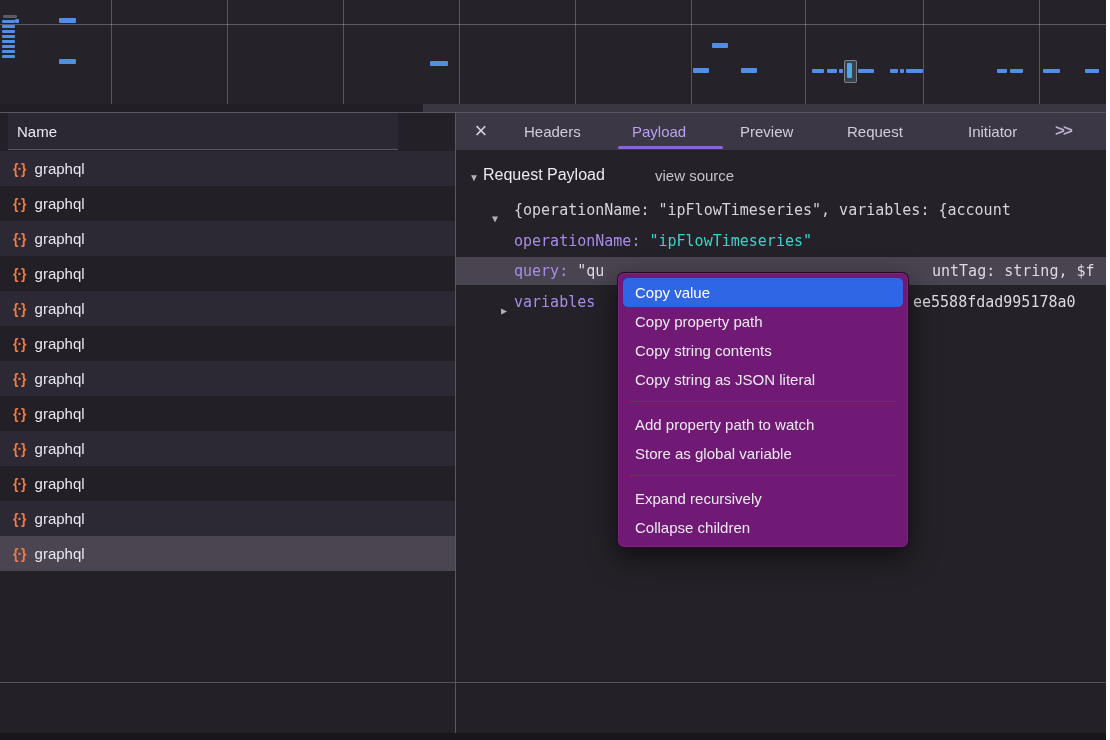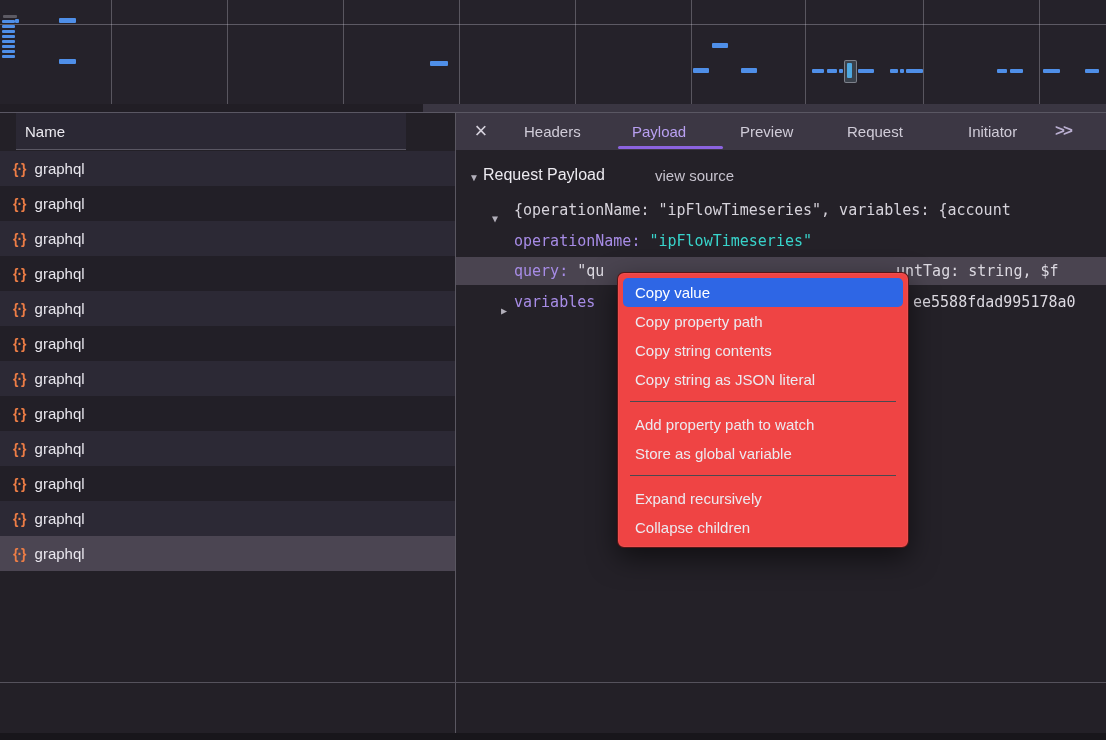--- a/index.html
+++ b/index.html
@@ -15,21 +15,21 @@
   .bar.blue{background:var(--c-bar,#4f8fe8);}
   .bar.gray{background:#5c5a63;}
   .bar.selbox{background:#3a414b;border:1px solid rgba(235,235,245,.38);border-radius:2px;}
   .bar.selbar{background:#4fa8e0;}
   .scrub{position:absolute;top:104px;height:8px;}
   .scrub-l{left:0;background:#211e25;}
   .scrub-r{background:#3a3642;}
   .topline{position:absolute;left:0;top:112px;width:1106px;height:1px;background:#5a5763;}
 
   
-  .name-header{position:absolute;left:16px;top:113px;width:390px;height:37px;background:#2b2834;
+  .name-header{position:absolute;left:8px;top:113px;width:390px;height:37px;background:#2b2834;
     border-bottom:1px solid #5a5763;color:#eceaf0;font-size:15px;line-height:37px;box-sizing:border-box;}
   .name-header span{padding-left:9px;}
   #rows{position:absolute;left:0;top:151px;width:455px;}
   .rrow{height:35px;display:flex;align-items:center;color:#e9e7ee;font-size:15px;}
   .rrow.odd{background:#2c2935;}
   .rrow.even{background:#221f27;}
   .rrow.sel{background:#4b4552;}
   .jicon{color:var(--c-json,#ed7d46);font-weight:bold;font-size:14px;margin:0 9px 0 13px;letter-spacing:-1px;}
   .vdiv{position:absolute;left:455px;top:113px;width:1px;height:627px;background:#5a5761;}
 
@@ -58,21 +58,21 @@
   .ptext{position:absolute;top:0;}
   .vio{color:var(--c-prop,#a78ce6);}
   .teal{color:var(--c-string,#38d4cb);}
   .plain{color:#dcd9e1;}
 
   
   .botline{position:absolute;left:0;top:682px;width:1106px;height:1px;background:#55525c;}
   .botstrip{position:absolute;left:0;top:733px;width:1106px;height:7px;background:#18161b;}
 
   
-  .menu{position:absolute;left:617px;top:272px;width:292px;background:#ef4444;border-radius:7px;
+  .menu{position:absolute;left:617px;top:272px;width:292px;background:#701a75;border-radius:7px;
         border:1px solid rgba(0,0,0,.65);box-shadow:0 10px 28px rgba(0,0,0,.55),0 0 0 1px rgba(255,255,255,.06) inset;
         padding:5px 0;box-sizing:border-box;z-index:50;}
   .mitem{height:29px;line-height:29px;margin:0 5px;padding-left:12px;color:#eceaf0;font-size:15px;
          border-radius:5px;white-space:nowrap;}
   .mitem.mhl{background:var(--c-menuhl,#2e66e5);color:#ffffff;}
   .msep{height:0;border-top:1px solid #4b4950;margin:7px 12px 8px 12px;}
 </style>
 </head>
 <body>
 
@@ -191,21 +191,21 @@
 
     <div class="payload">
       <div class="ptitle-row">
         <span class="exp">▼</span>
         <span class="ptitle">Request Payload</span>
         <span class="vsrc">view source</span>
       </div>
       <div id="ptree">
           <div class="prow mono" style="top: 46px;"><span class="exp" style="left: 36px;">▼</span><span class="ptext" style="left: 58px;">{operationName: "ipFlowTimeseries", variables: {account</span></div>
           <div class="prow mono" style="top: 77px;"><span class="ptext" style="left: 58px;"><span class="vio">operationName:</span> <span class="teal">"ipFlowTimeseries"</span></span></div>
-          <div class="prow mono hl" style="top: 107px;"><span class="ptext" style="left: 58px;"><span class="vio">query:</span> <span class="plain">"qu</span></span><span class="ptext plain" style="left: 440px;">untTag: string, $f</span></div>
+          <div class="prow mono hl" style="top: 107px;"><span class="ptext" style="left: 58px;"><span class="vio">query:</span> <span class="plain">"qu</span></span><span class="ptext plain" style="left: 476px;">untTag: string, $f</span></div>
           <div class="prow mono" style="top: 138px;"><span class="exp" style="left: 45px;">▶</span><span class="ptext" style="left: 58px;"><span class="vio">variables</span></span><span class="ptext plain" style="left: 457px;">ee5588fdad995178a0</span></div>
         </div>
     </div>
 
     <div class="botline"></div>
     <div class="botstrip"></div>
 
     <div class="menu" id="menu">
         <div class="mitem mhl">Copy value</div>
         <div class="mitem">Copy property path</div>

